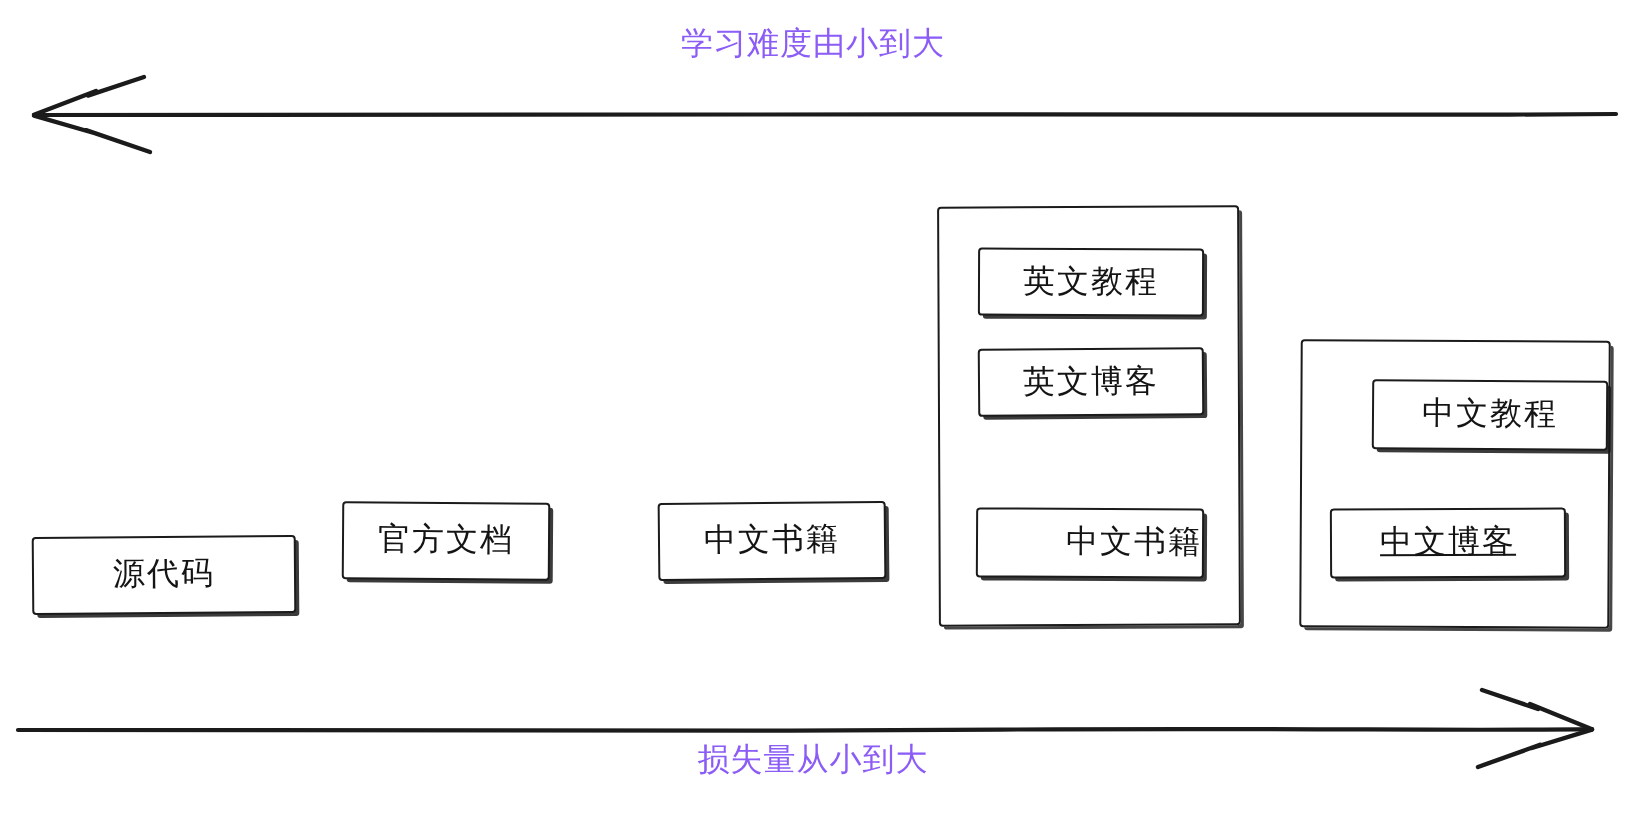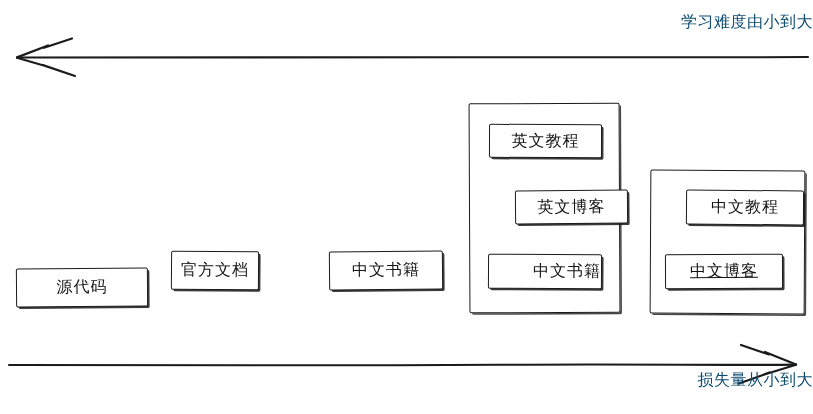--- a/index.html
+++ b/index.html
@@ -21,23 +21,23 @@
     left: 0;
     top: 0;
     width: 813px;
     height: 414px;
   }
 
   .axis-label {
     position: absolute;
     font-size: 16px;
     letter-spacing: 0.5px;
-    color: #0c4a6e;
+    color: #8b5cf6;
     white-space: nowrap;
-    text-align: right;
+    text-align: center;
   }
   #top-axis-label {
     left: 0;
     right: 0;
     top: 12px;
   }
   #bottom-axis-label {
     left: 0;
     right: 0;
     top: 370px;
@@ -98,33 +98,33 @@
 <div class="axis-label" id="bottom-axis-label">损失量从小到大</div>
 
 <div class="group j3" style="left:469px; top:103px; width:151px; height:210px;"></div>
 
 <div class="group j4" style="left:650px; top:170px; width:155px; height:144px;"></div>
 
 <div class="node j1" style="left:16px; top:268px; width:132px; height:39px;">
   <span>源代码</span>
 </div>
 
-<div class="node j2" style="left:171px; top:251px; width:88px; height:39px;font-family:Liberation Mono, monospace;">
+<div class="node j2" style="left:171px; top:251px; width:104px; height:39px;font-family:Liberation Mono, monospace;">
   <span>官方文档</span>
 </div>
 
 <div class="node j5" style="left:329px; top:251px; width:114px; height:39px;">
   <span>中文书籍</span>
 </div>
 
 <div class="node j6" style="left:489px; top:124px; width:113px; height:34px;">
   <span>英文教程</span>
 </div>
 
-<div class="node j1" style="left:489px; top:190px; width:113px; height:34px;margin-left:26px;">
+<div class="node j1" style="left:489px; top:174px; width:113px; height:34px;">
   <span>英文博客</span>
 </div>
 
 <div class="node j4" style="left:488px; top:254px; width:114px; height:35px;">
   <span>中文书籍</span>
 </div>
 
 <div class="node j2" style="left:665px; top:190px; width:118px; height:35px;margin-left:21px;">
   <span>中文教程</span>
 </div>

